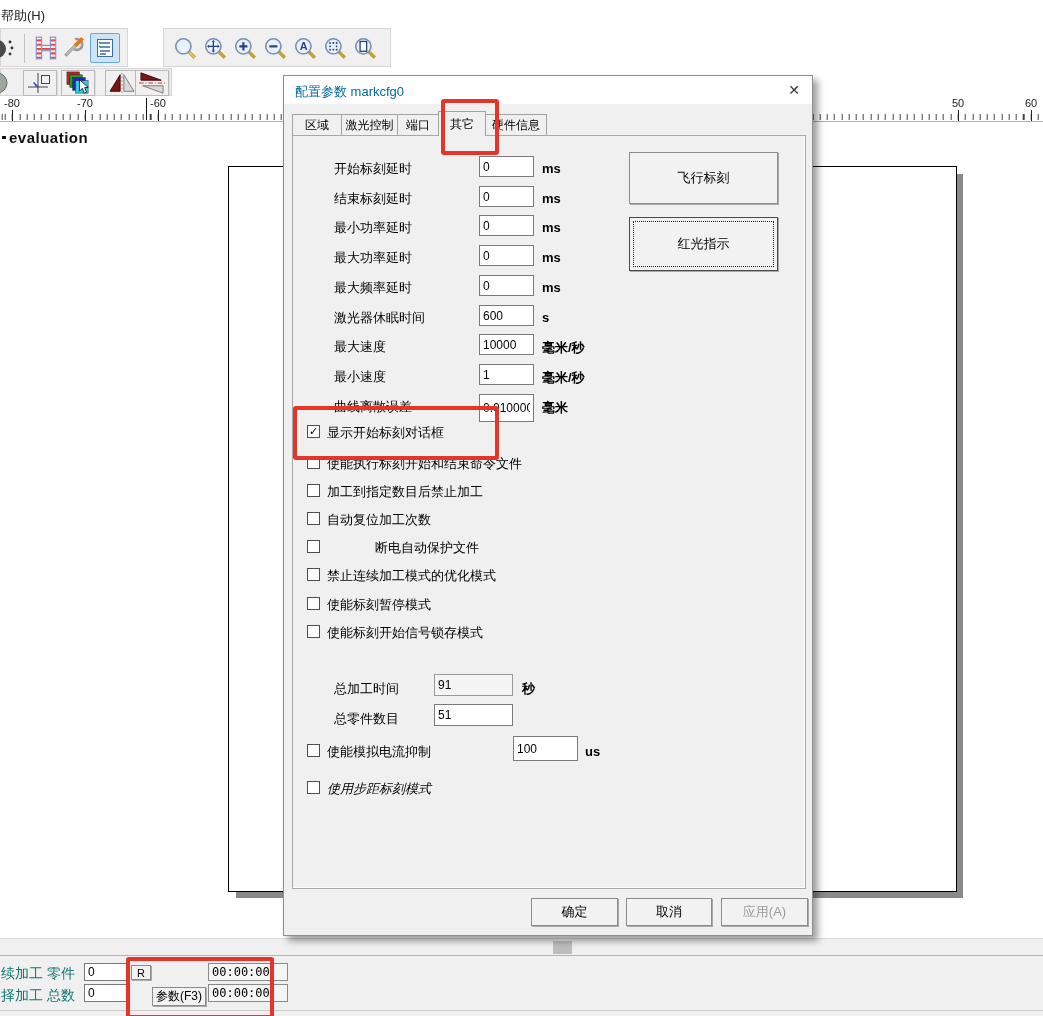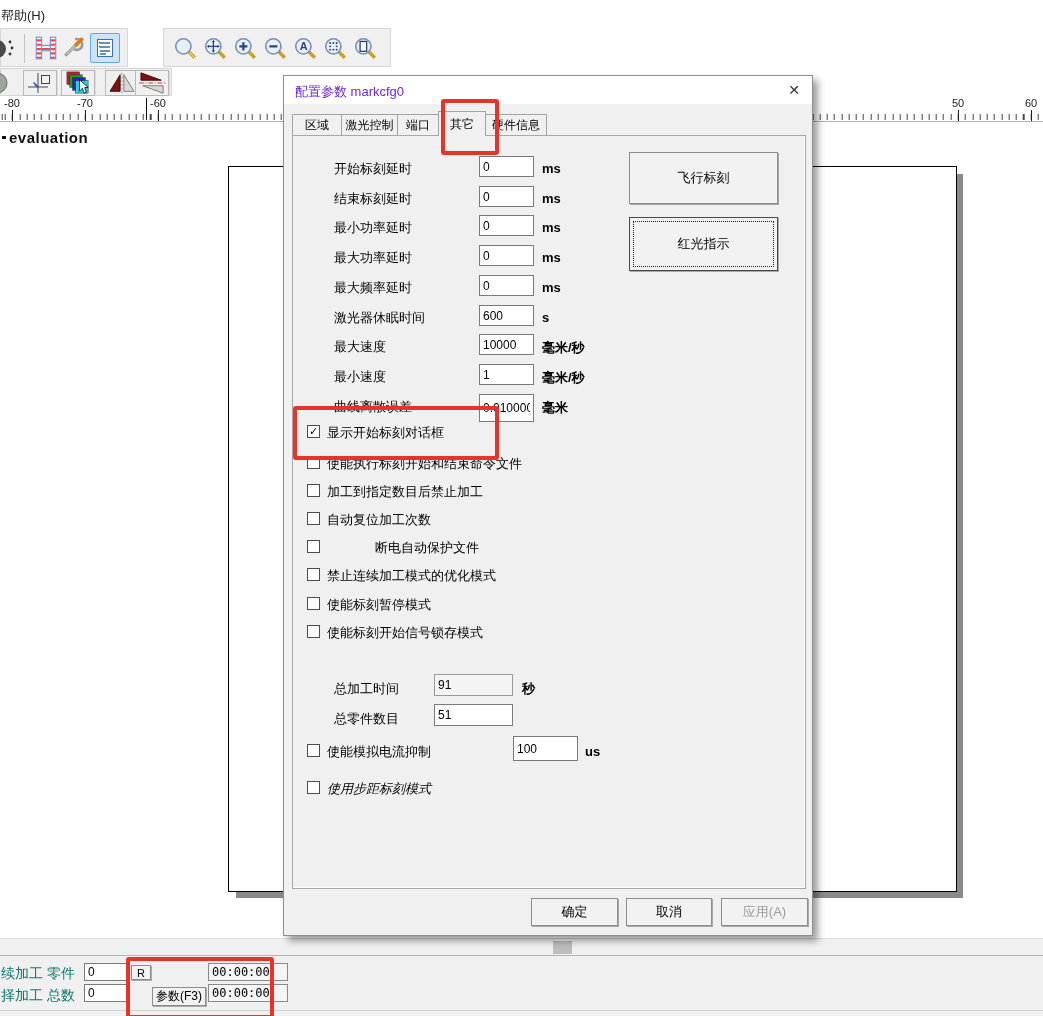--- a/index.html
+++ b/index.html
@@ -32,21 +32,21 @@
   
   .canvas{left:0;top:122px;width:1043px;height:816px;background:#fff;}
   .watermark{left:-7px;top:129px;font-size:15px;font-weight:bold;color:#111;letter-spacing:.5px;}
   .page-rect{left:228px;top:166px;width:729px;height:726px;background:#fff;
      border:1px solid #000;box-shadow:7px 7px 0 -1px #8a8a8a;}
 
   
   .dialog{left:283px;top:75px;width:530px;height:861px;background:#f0f0f0;
      border:1px solid #8e8e8e;box-shadow:5px 5px 7px rgba(0,0,0,.38);z-index:10;}
   .dlg-title{left:0;top:0;width:100%;height:28px;background:#fff;}
-  .dlg-title-text{left:11px;top:7px;font-size:13px;color:#6d28d9;}
+  .dlg-title-text{left:11px;top:7px;font-size:13px;color:#0369a1;}
   .dlg-close{right:6px;top:3px;width:24px;height:22px;display:flex;align-items:center;
      justify-content:center;font-size:14px;color:#333;cursor:default;}
   .tabs{left:8px;top:35px;height:25px;display:flex;align-items:flex-end;}
   .tab{box-sizing:border-box;height:22px;background:#f0f0f0;border:1px solid #a3a3a3;
      border-bottom:none;display:flex;align-items:center;justify-content:center;
      font-size:12px;margin-right:-1px;}
   .tab.active{height:25px;position:relative;z-index:3;background:#f0f0f0;
      box-shadow:0 2px 0 #f0f0f0;}
   .pane{left:8px;top:59px;width:514px;height:754px;border:1px solid #a8a8a8;
      box-shadow:inset -1px -1px 0 #fdfdfd;background:#f0f0f0;}

